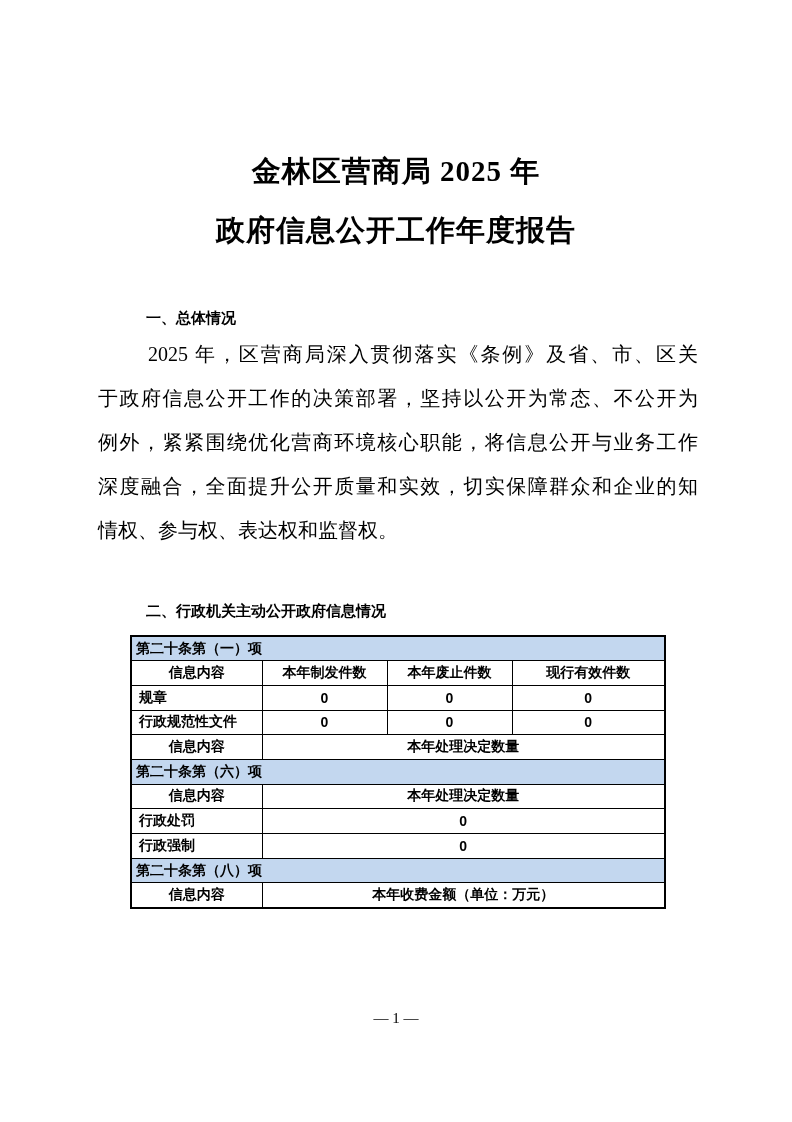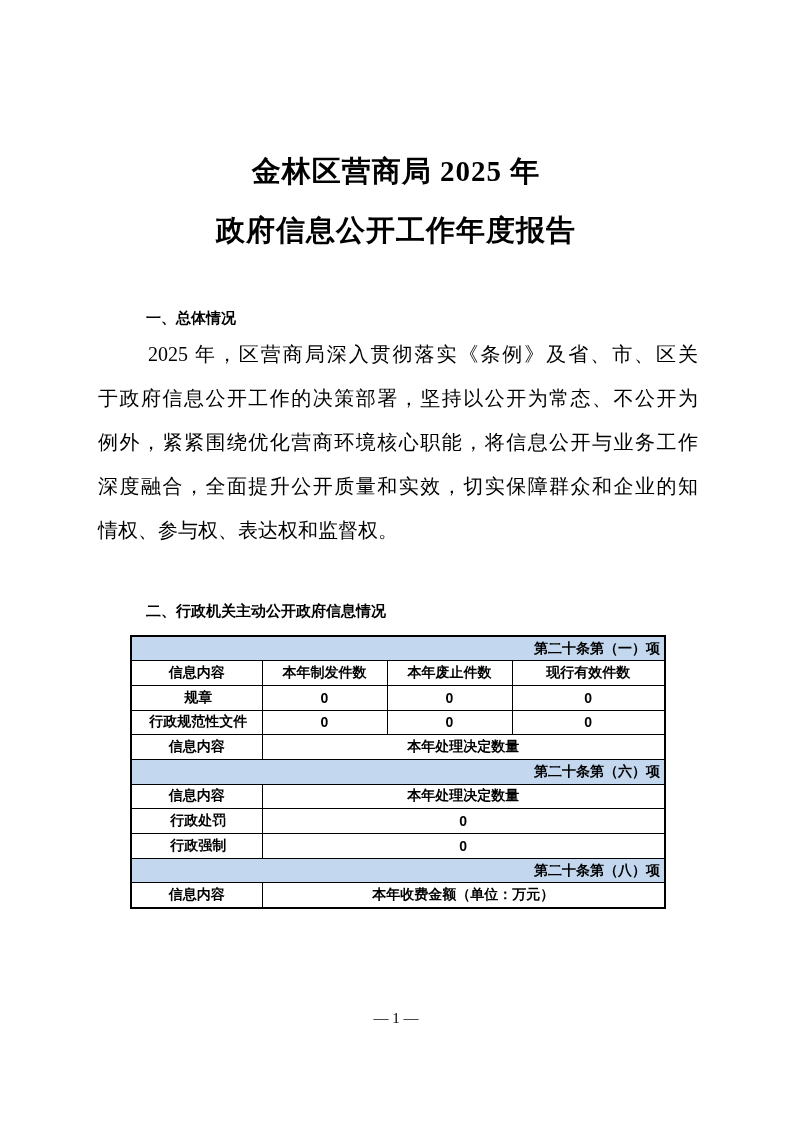--- a/index.html
+++ b/index.html
@@ -55,25 +55,25 @@
     border: 1px solid #000;
     height: 24.7px;
     vertical-align: middle;
     padding: 0 4px;
     overflow: hidden;
     white-space: nowrap;
   }
   .rtable { border: 2px solid #000; }
   .rtable td.band {
     background: var(--band);
-    text-align: right;
+    text-align: left;
     margin-top: 35px;
   }
   .rtable td.center { text-align: center; margin-left: 31px; }
-  .rtable td.label { text-align: center; padding-left: 7px; }
+  .rtable td.label { text-align: left; padding-left: 7px; }
   .footer {
     position: absolute; top: 1006px; left: 0; width: 792px;
     text-align: center;
     font-size: 15px; line-height: 24px;
     font-family: "Liberation Serif", serif;
   }
 </style>
 </head>
 <body>
 

